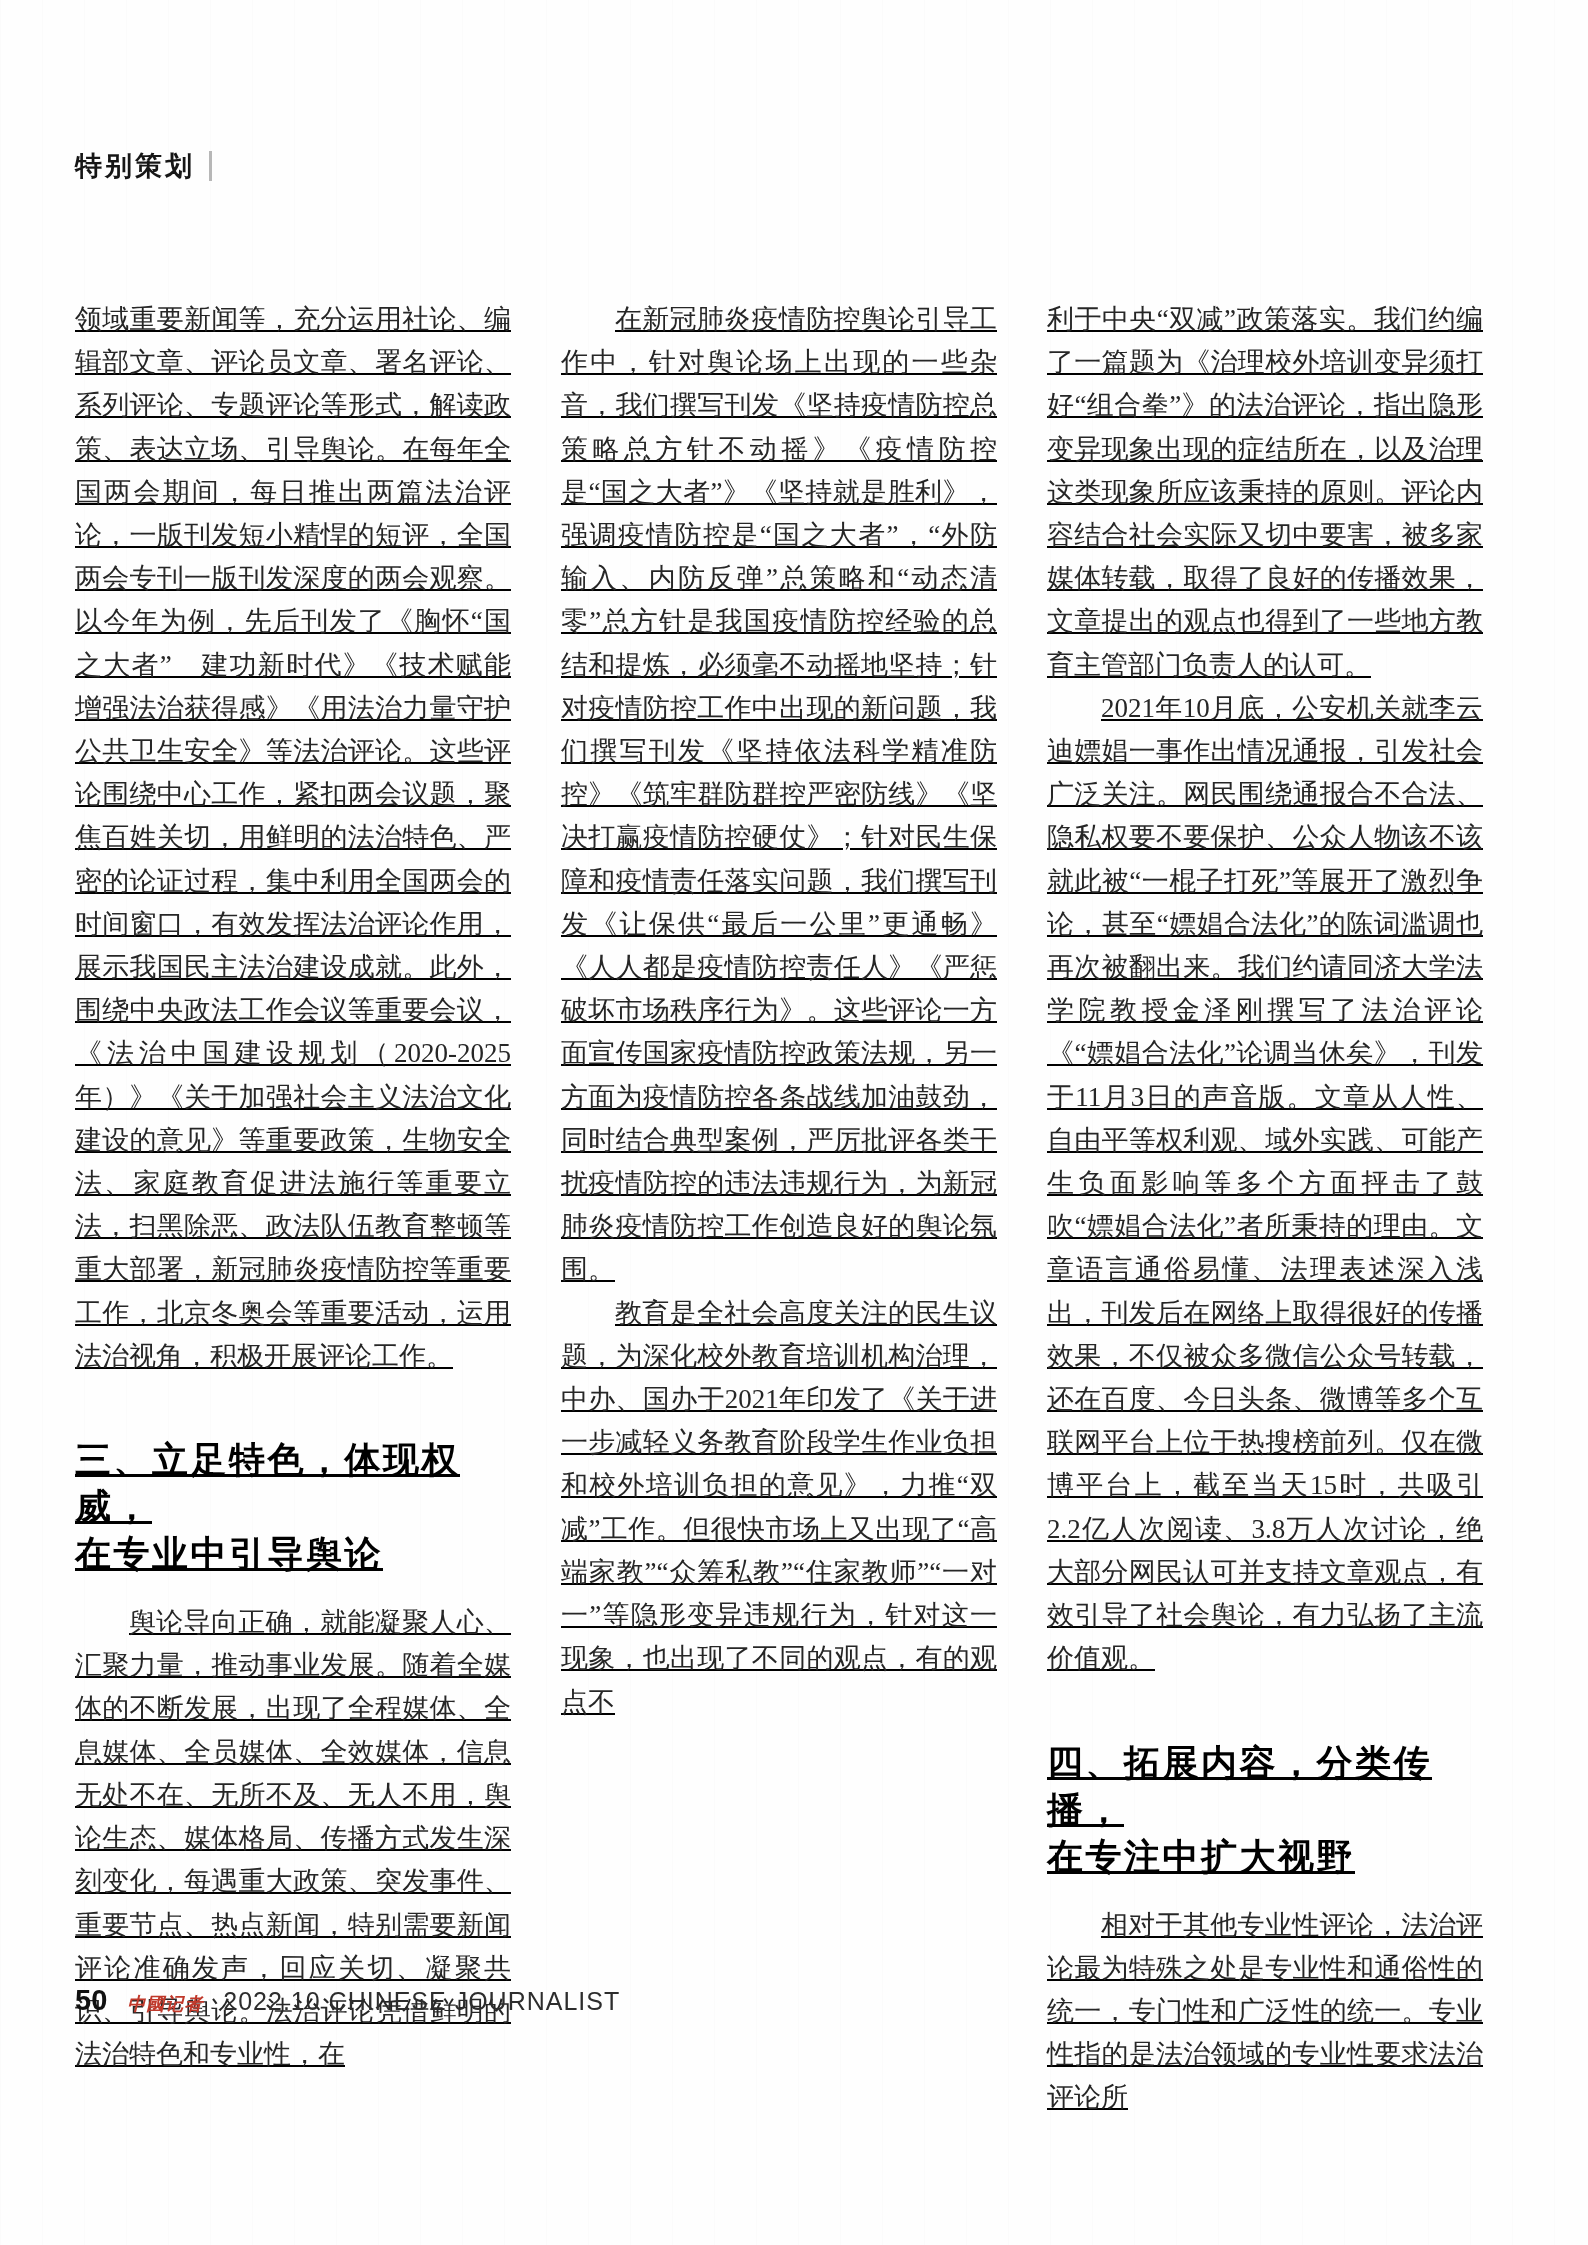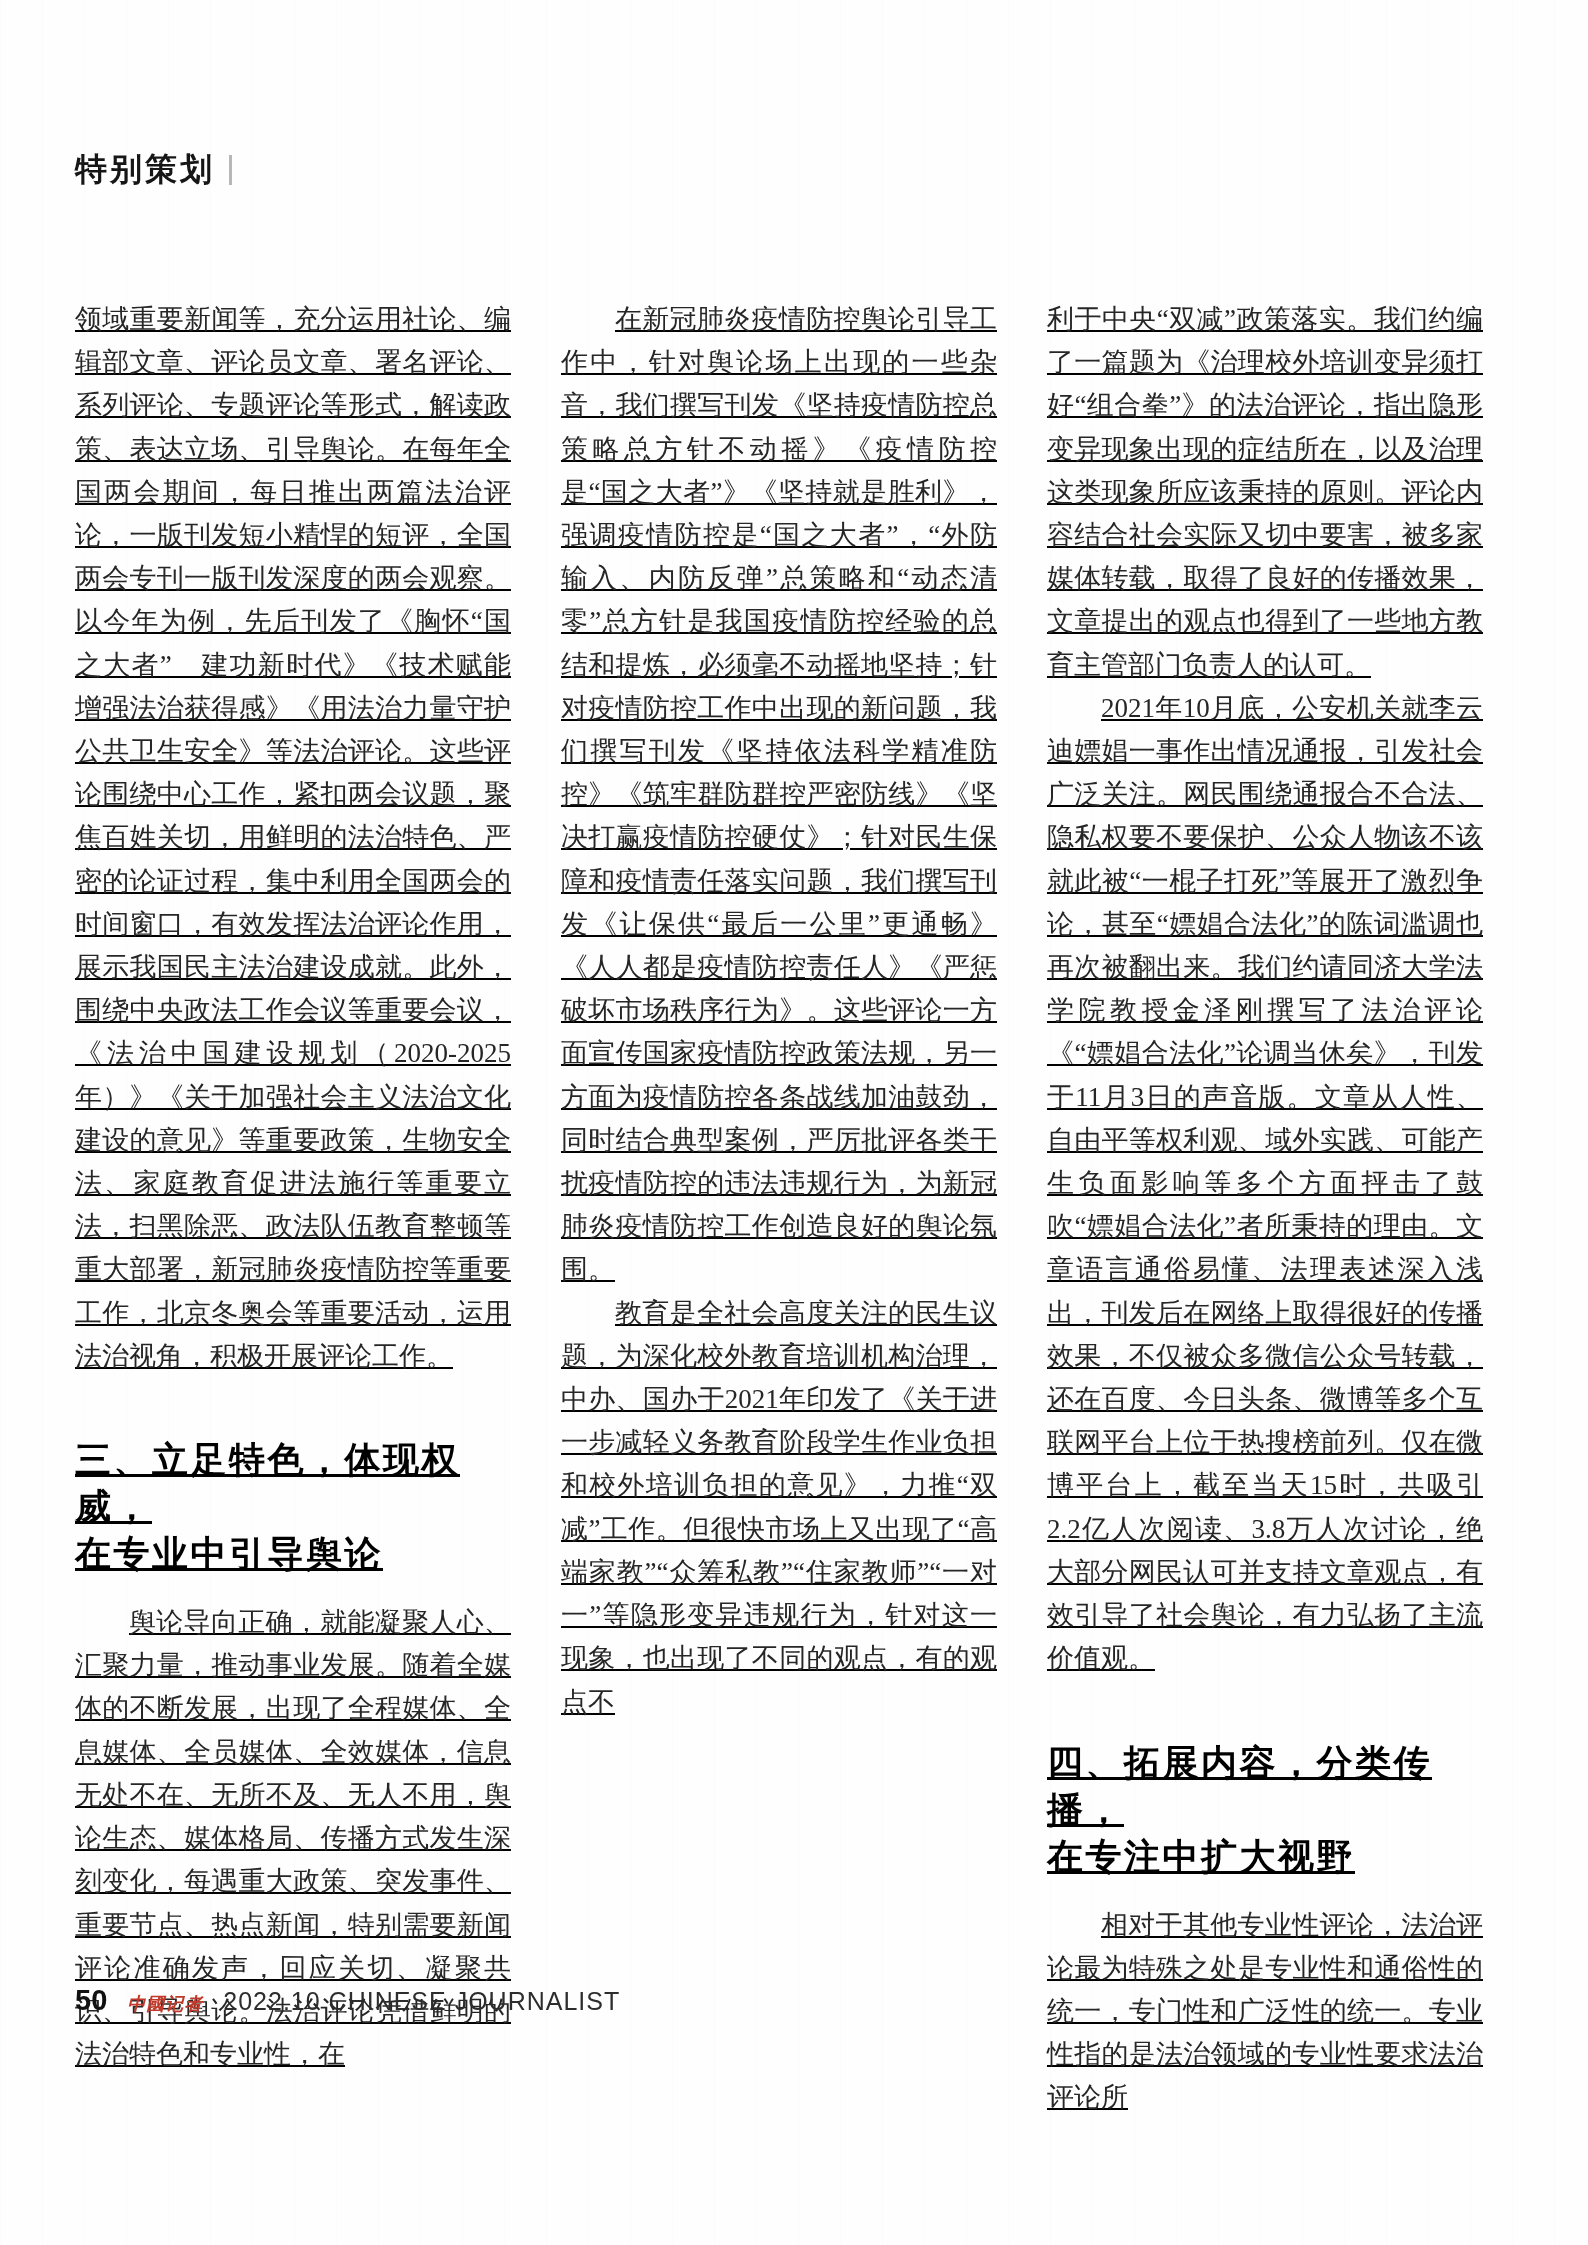--- a/index.html
+++ b/index.html
@@ -15,21 +15,21 @@
     background:
       repeating-linear-gradient(90deg, rgba(0,0,0,0.012) 0 1px, transparent 1px 42px),
       #fefefe;
   }
   .page-header {
     position: absolute; top: 148px; left: 75px;
     display: flex; align-items: center; gap: 14px;
   }
   .section-label {
     font-family: Liberation Serif, serif;
-    font-weight: bold; font-size: 32px; color: #161616;
+    font-weight: bold; font-size: 27px; color: #161616;
     letter-spacing: 3px;
   }
   .header-divider {
     width: 3px; height: 30px; background: #b7b7b7;
   }
   .columns {
     position: absolute; top: 298px; left: 75px;
     display: flex; gap: 50px;
   }
   .col { width: 436px; text-decoration: underline; }

